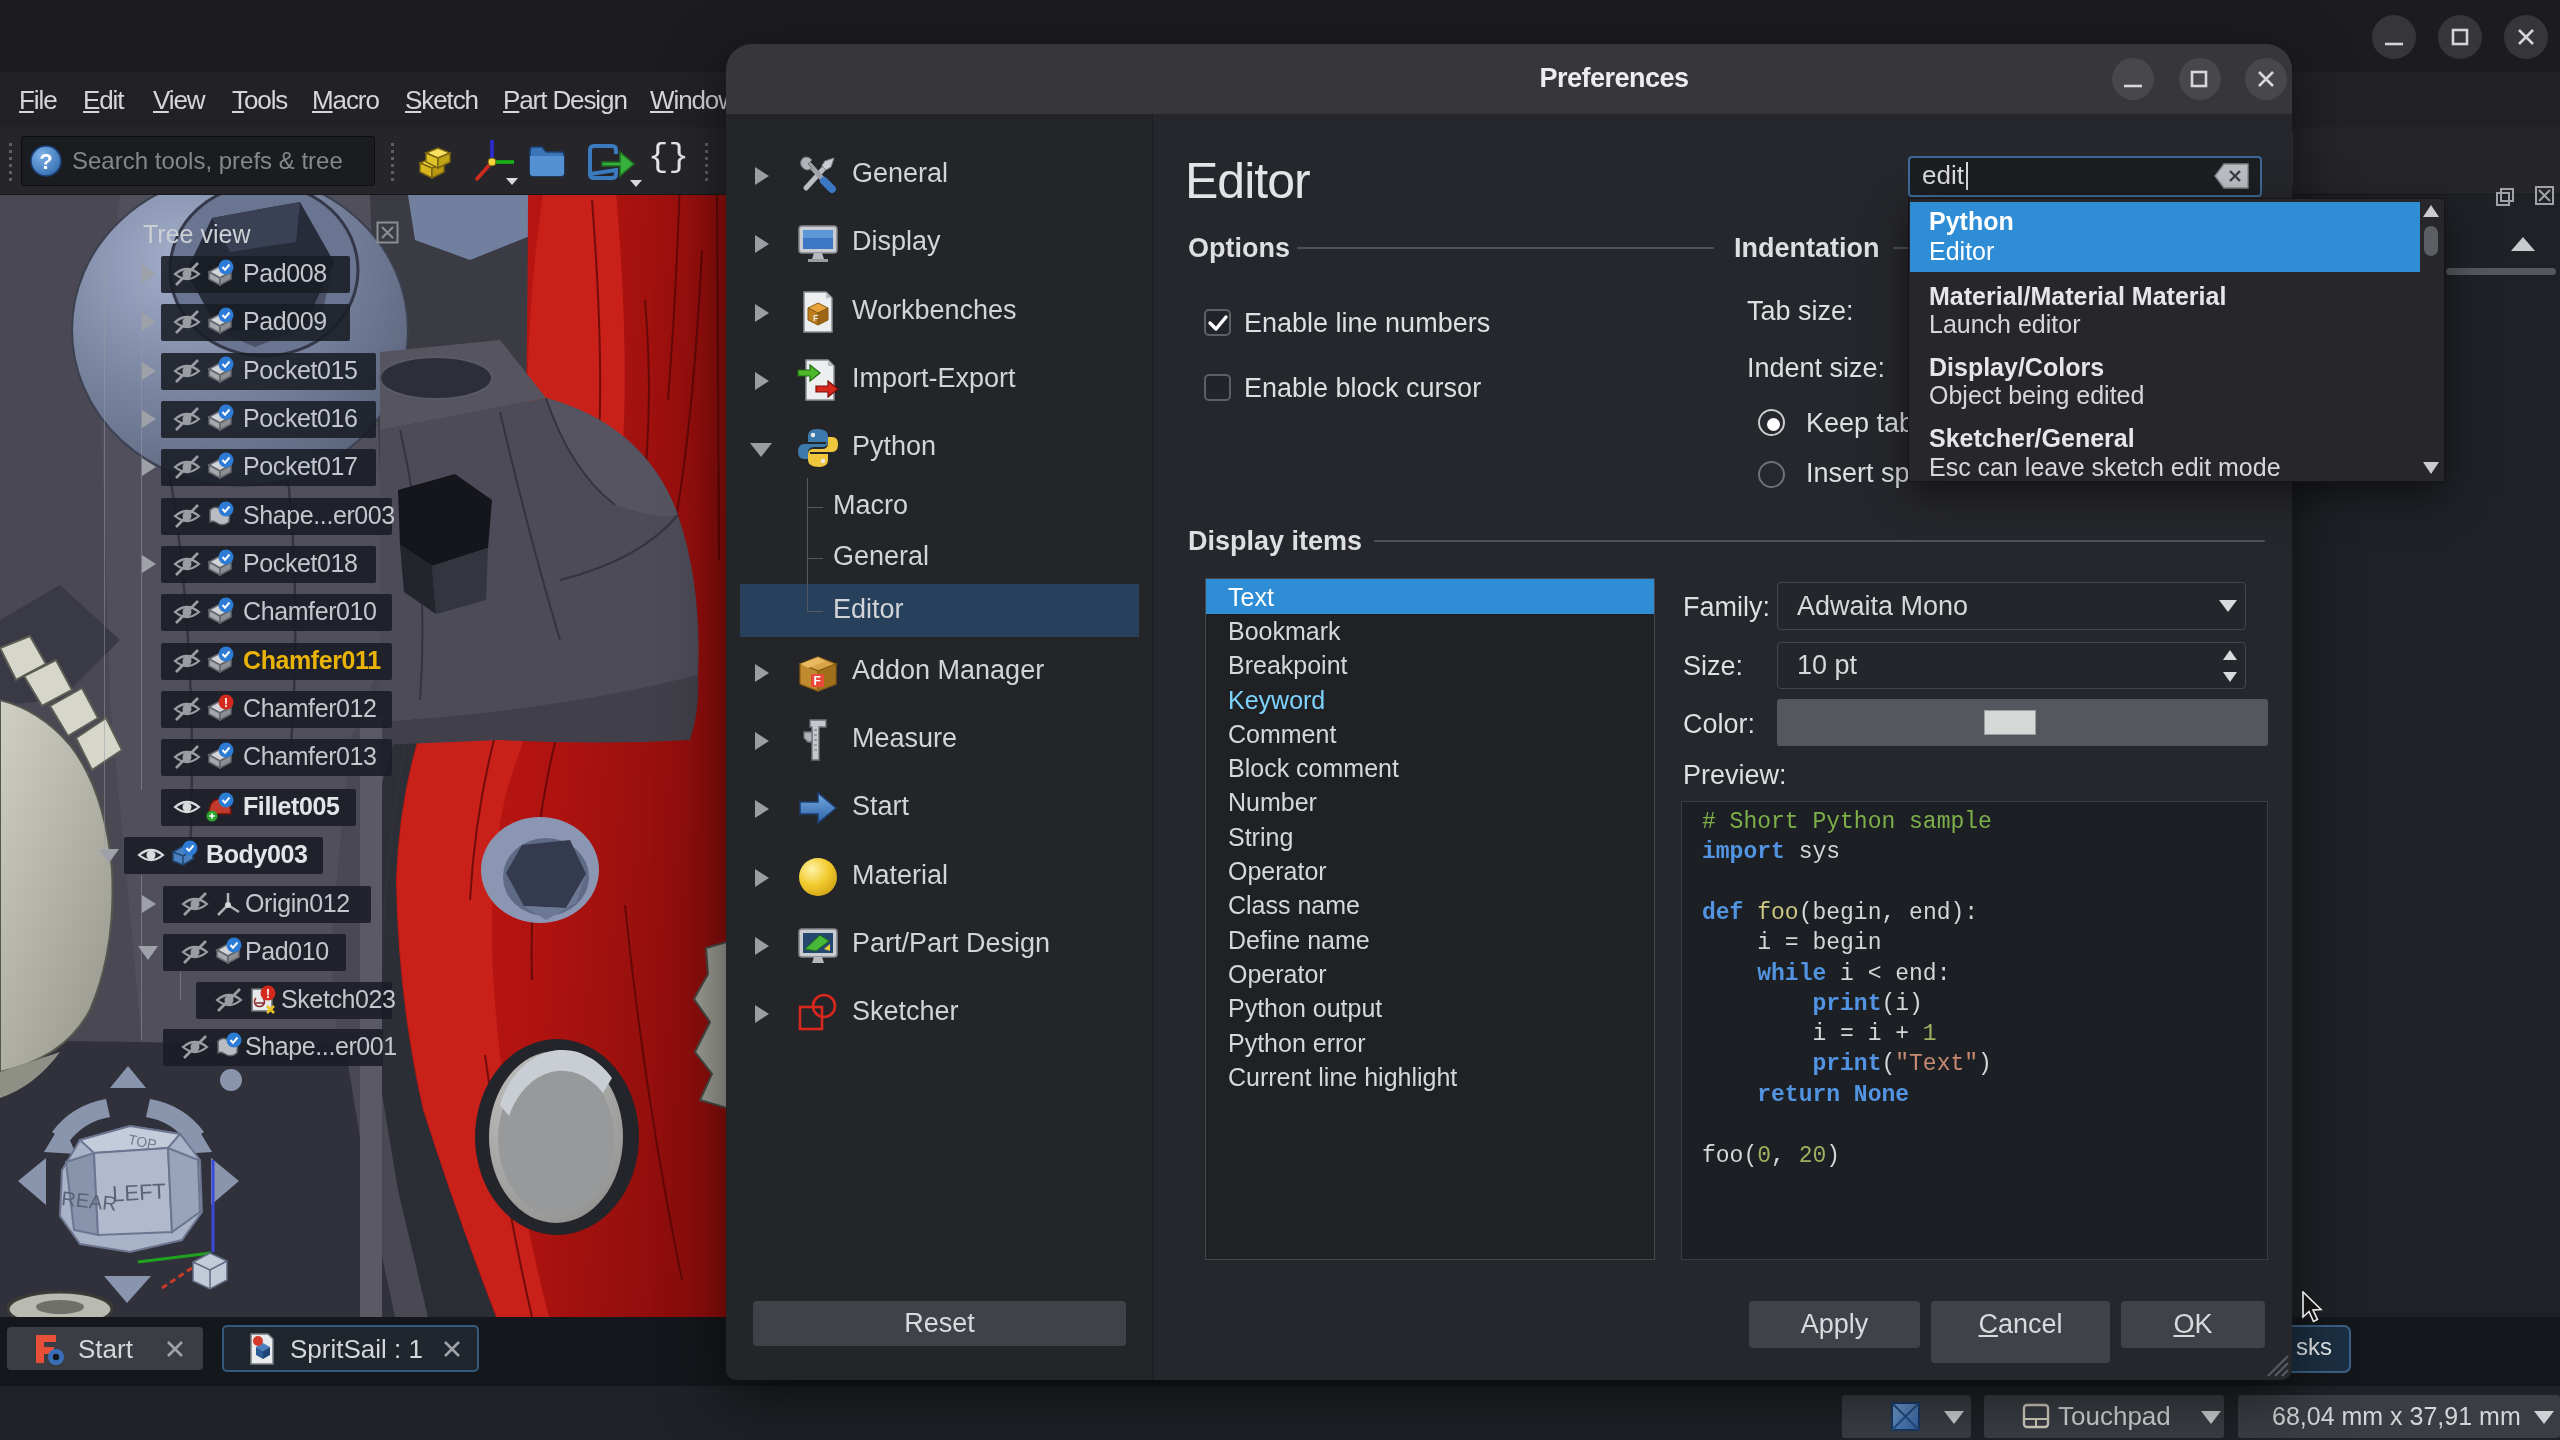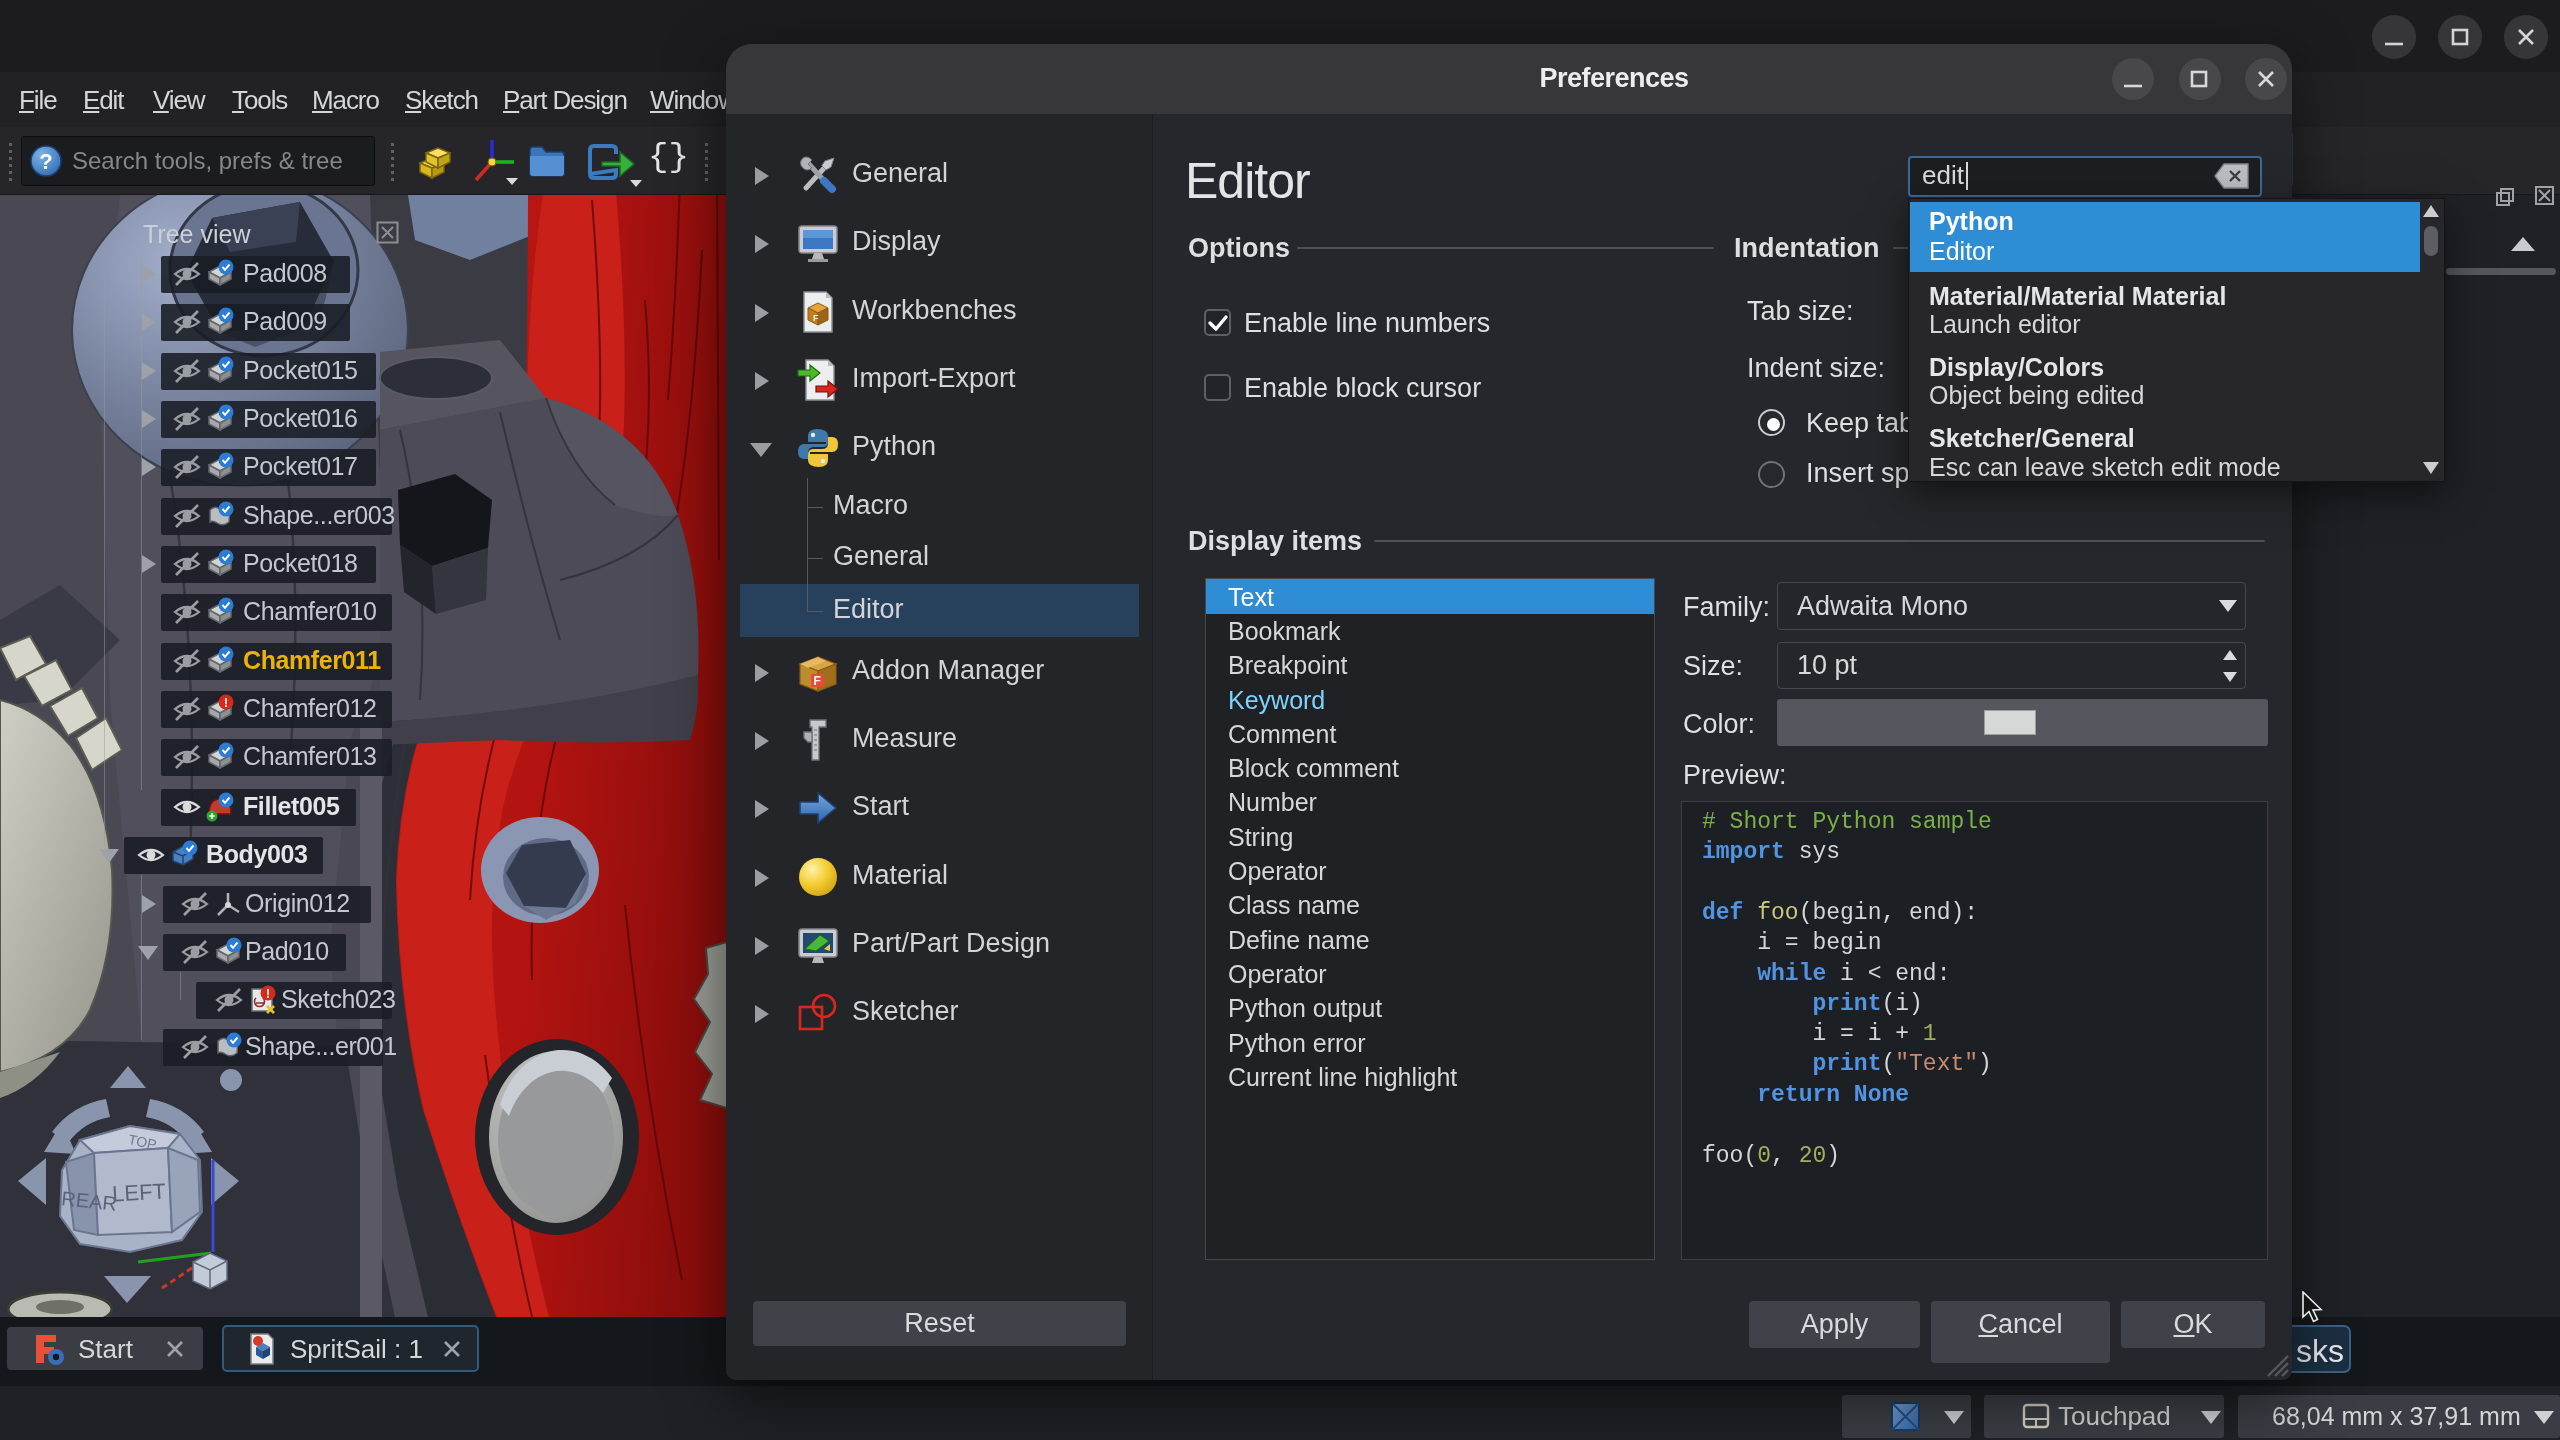--- a/index.html
+++ b/index.html
@@ -581,21 +581,21 @@
 <svg class="abs" style="left:2200px; top:1410px;" width="22" height="15" viewBox="0 0 22 15">
       <path d="M1 1 L21 1 L11 14 Z" fill="#cfd2d5"></path>
     </svg>
 <div class="scombo" style="left:2238px; top:1395px; width:322px; height:43px;"></div>
 <div class="abs" style="left:2272px; top:1402px; font-size:25px; color:#d3d5d7;">68,04 mm x 37,91 mm</div>
 <svg class="abs" style="left:2533px; top:1410px;" width="22" height="15" viewBox="0 0 22 15">
       <path d="M1 1 L21 1 L11 14 Z" fill="#cfd2d5"></path>
     </svg>
 
 <div class="abs" style="left:2250px; top:1325px; width:101px; height:48px; background:#1c2f42; border:2px solid #3c6186; border-radius:7px;"></div>
-<div class="abs" style="left:2296px; top:1333px; font-size:32px; color:#e8eaec;">sks</div>
+<div class="abs" style="left:2296px; top:1333px; font-size:24px; color:#e8eaec;">sks</div>
 
 <div class="abs" id="dialog" style="left:726px; top:44px; width:1566px; height:1336px; background:#26272c; border-radius:26px 26px 10px 10px; box-shadow:0 18px 60px rgba(0,0,0,0.55);">
   <div class="abs" style="left:0; top:0; width:1566px; height:70px; background:#37373b; border-radius:26px 26px 0 0;"></div>
   <div class="abs" style="left:0; top:19px; width:1776px; text-align:center; font-weight:bold; font-size:27px; letter-spacing:-0.5px; color:#ecedee;">Preferences</div>
   <div class="dwbtn" style="left:1386px;"></div>
   <div class="dwbtn" style="left:1453px;"></div>
   <div class="dwbtn" style="left:1519px;"></div>
   <svg class="abs" style="left:1386px; top:14px;" width="180" height="42" viewBox="0 0 180 42">
     <line x1="12" y1="28" x2="30" y2="28" stroke="#d6d8da" stroke-width="2.6"></line>
     <rect x="80" y="14" width="14" height="14" fill="none" stroke="#d6d8da" stroke-width="2.6"></rect>

